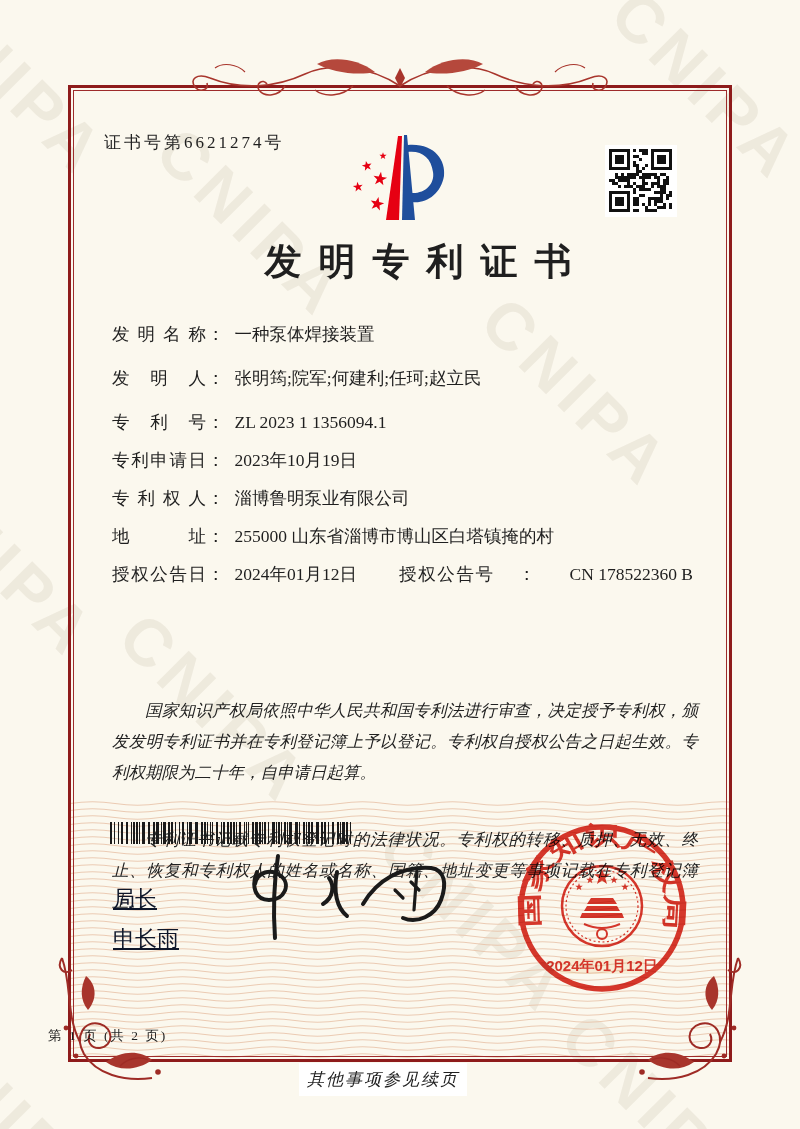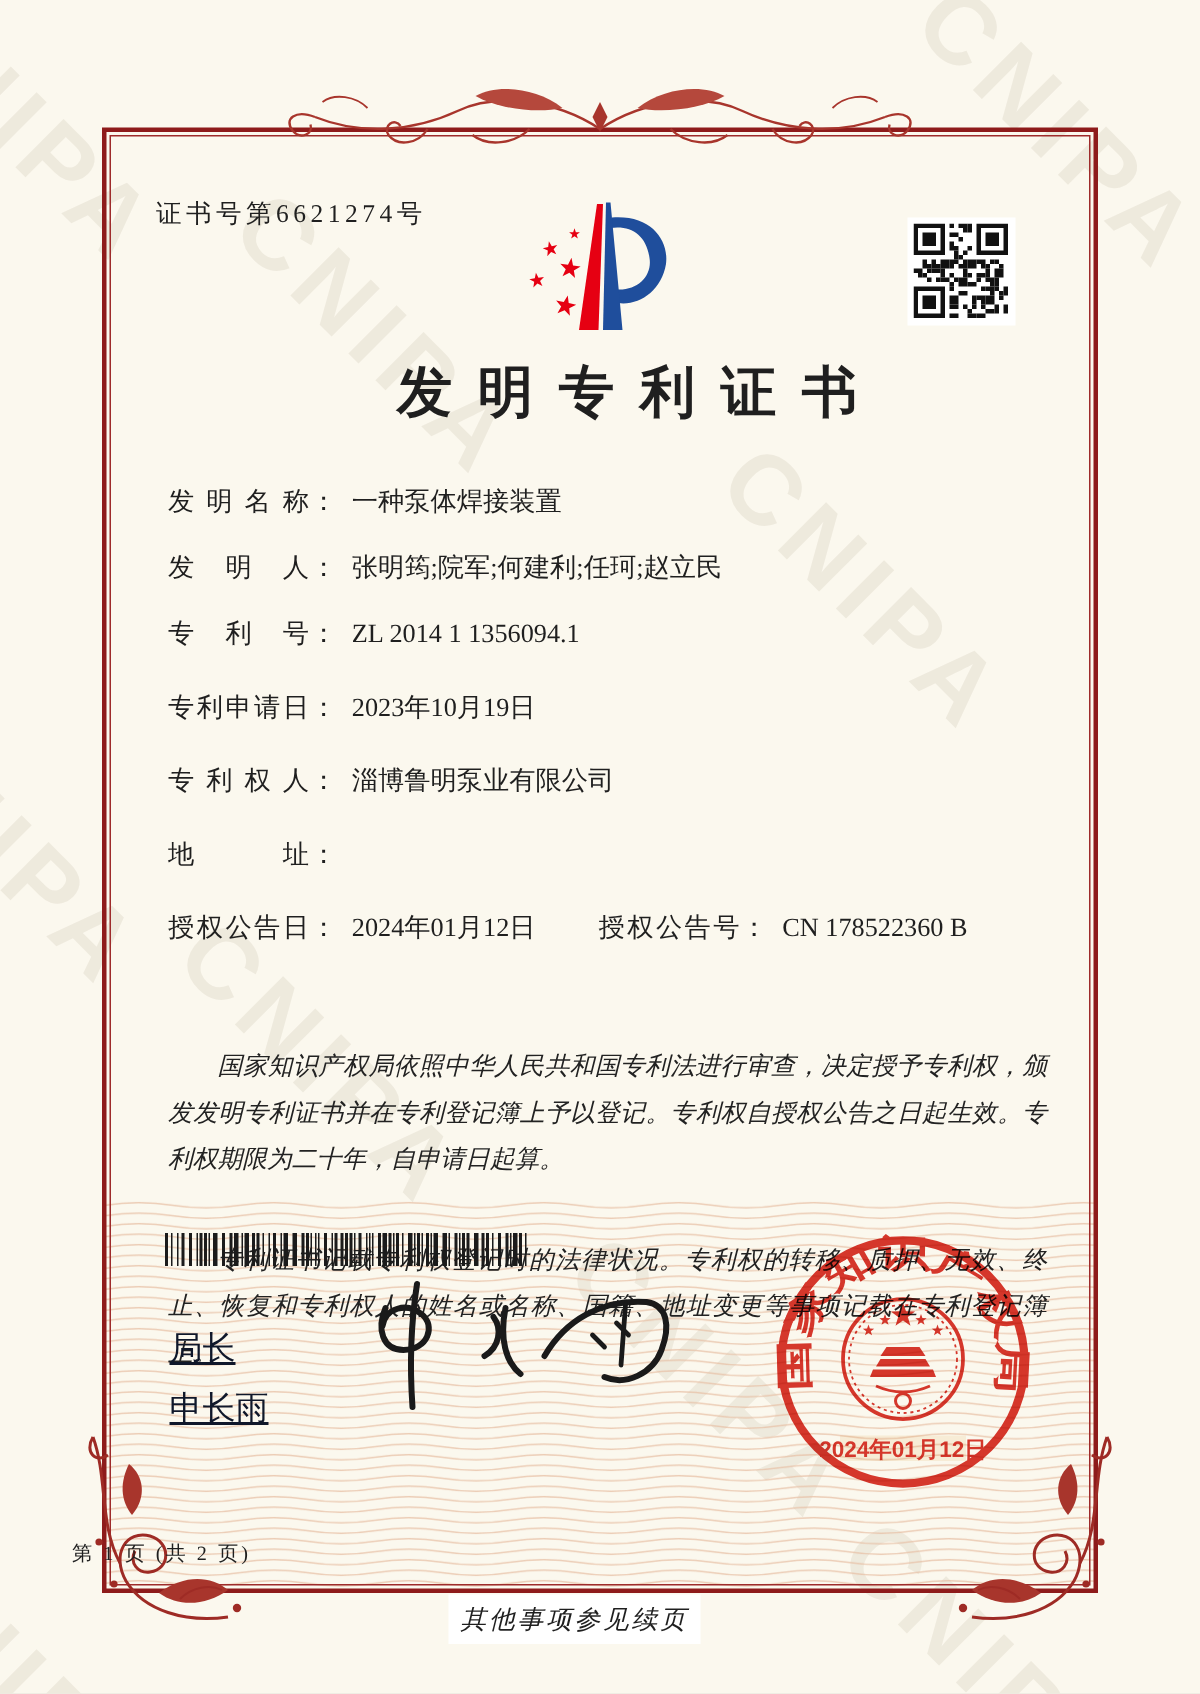--- a/index.html
+++ b/index.html
@@ -33,25 +33,25 @@
   .certno { position:absolute; left:104px; top:131px; font-size:17px; letter-spacing:3px; z-index:5; }
   .logo { position:absolute; left:336px; top:124px; z-index:5; }
   .qrbox { position:absolute; left:605px; top:145px; width:72px; height:72px; background:#fff; z-index:5; padding:4px; }
   .title {
     position:absolute; left:0; top:237px; width:100%; text-align:center;
     font-size:37px; font-weight:bold; letter-spacing:17px; text-indent:17px; z-index:5;padding-left:36px;
   }
   .fields { position:absolute; left:112px; top:322px; width:584px; font-size:17.5px; z-index:5; }
   .frow { display:flex; align-items:baseline; margin-top:20px; white-space:nowrap; }
   .frow:first-child { margin-top:0; }
-  .frow.tight { margin-top:25px; }
+  .frow.tight { margin-top:14px; }
   .flabel { display:inline-block; width:94px; text-align:justify; text-align-last:justify; }
   .fcolon { margin:0 10px 0 1px; }
   .pair1 { display:flex; align-items:center; width:287px; }
-  .pair2 { display:flex; align-items:baseline; }
+  .pair2 { display:flex; align-items:baseline;gap:24px; }
   .paras {
     position:absolute; left:112px; top:659px; width:586px; z-index:5;
     font-size:16.5px; line-height:31px; font-style:italic; text-align:justify; color:#222;
   }
   .paras p { text-indent:2em;margin-top:36px; }
   .barcode { position:absolute; left:110px; top:822px; z-index:5; }
   .signer { position:absolute; left:113px; top:879px; z-index:6; font-family:"Liberation Sans","DejaVu Sans",sans-serif; font-size:22px; line-height:40px; color:#0f172a;text-decoration:underline; }
   .sig-script { position:absolute; left:205px; top:848px; z-index:6; }
   .seal { position:absolute; left:514px; top:820px; z-index:7; opacity:.93; mix-blend-mode:multiply; }
   .pagenum { position:absolute; left:0; top:1027px; width:100%; font-size:13.5px; letter-spacing:2px; z-index:5;margin-left:48px; }
@@ -294,35 +294,36 @@
       <span class="fvalue">一种泵体焊接装置</span>
     </div>
     <div class="frow">
       <span class="flabel">发明人</span>
         <span class="fcolon">：</span>
       <span class="fvalue">张明筠;院军;何建利;任珂;赵立民</span>
     </div>
     <div class="frow">
       <span class="flabel">专利号</span>
         <span class="fcolon">：</span>
-      <span class="fvalue">ZL 2014 1 1356094.1</span>
+      <span class="fvalue">ZL 2023 1 1356094.1</span>
     </div>
     <div class="frow tight">
       <span class="flabel">专利申请日</span>
         <span class="fcolon">：</span>
       <span class="fvalue">2023年10月19日</span>
     </div>
     <div class="frow tight">
       <span class="flabel">专利权人</span>
         <span class="fcolon">：</span>
       <span class="fvalue">淄博鲁明泵业有限公司</span>
     </div>
     <div class="frow tight">
       <span class="flabel">地址</span>
         <span class="fcolon">：</span>
+      <span class="fvalue">255000 山东省淄博市博山区白塔镇掩的村</span>
     </div>
     <div class="frow tight">
       <span class="pair1">
         <span class="flabel">授权公告日</span>
           <span class="fcolon">：</span>
         <span class="fvalue">2024年01月12日</span>
       </span>
       <span class="pair2">
         <span class="flabel">授权公告号</span>
           <span class="fcolon">：</span>

